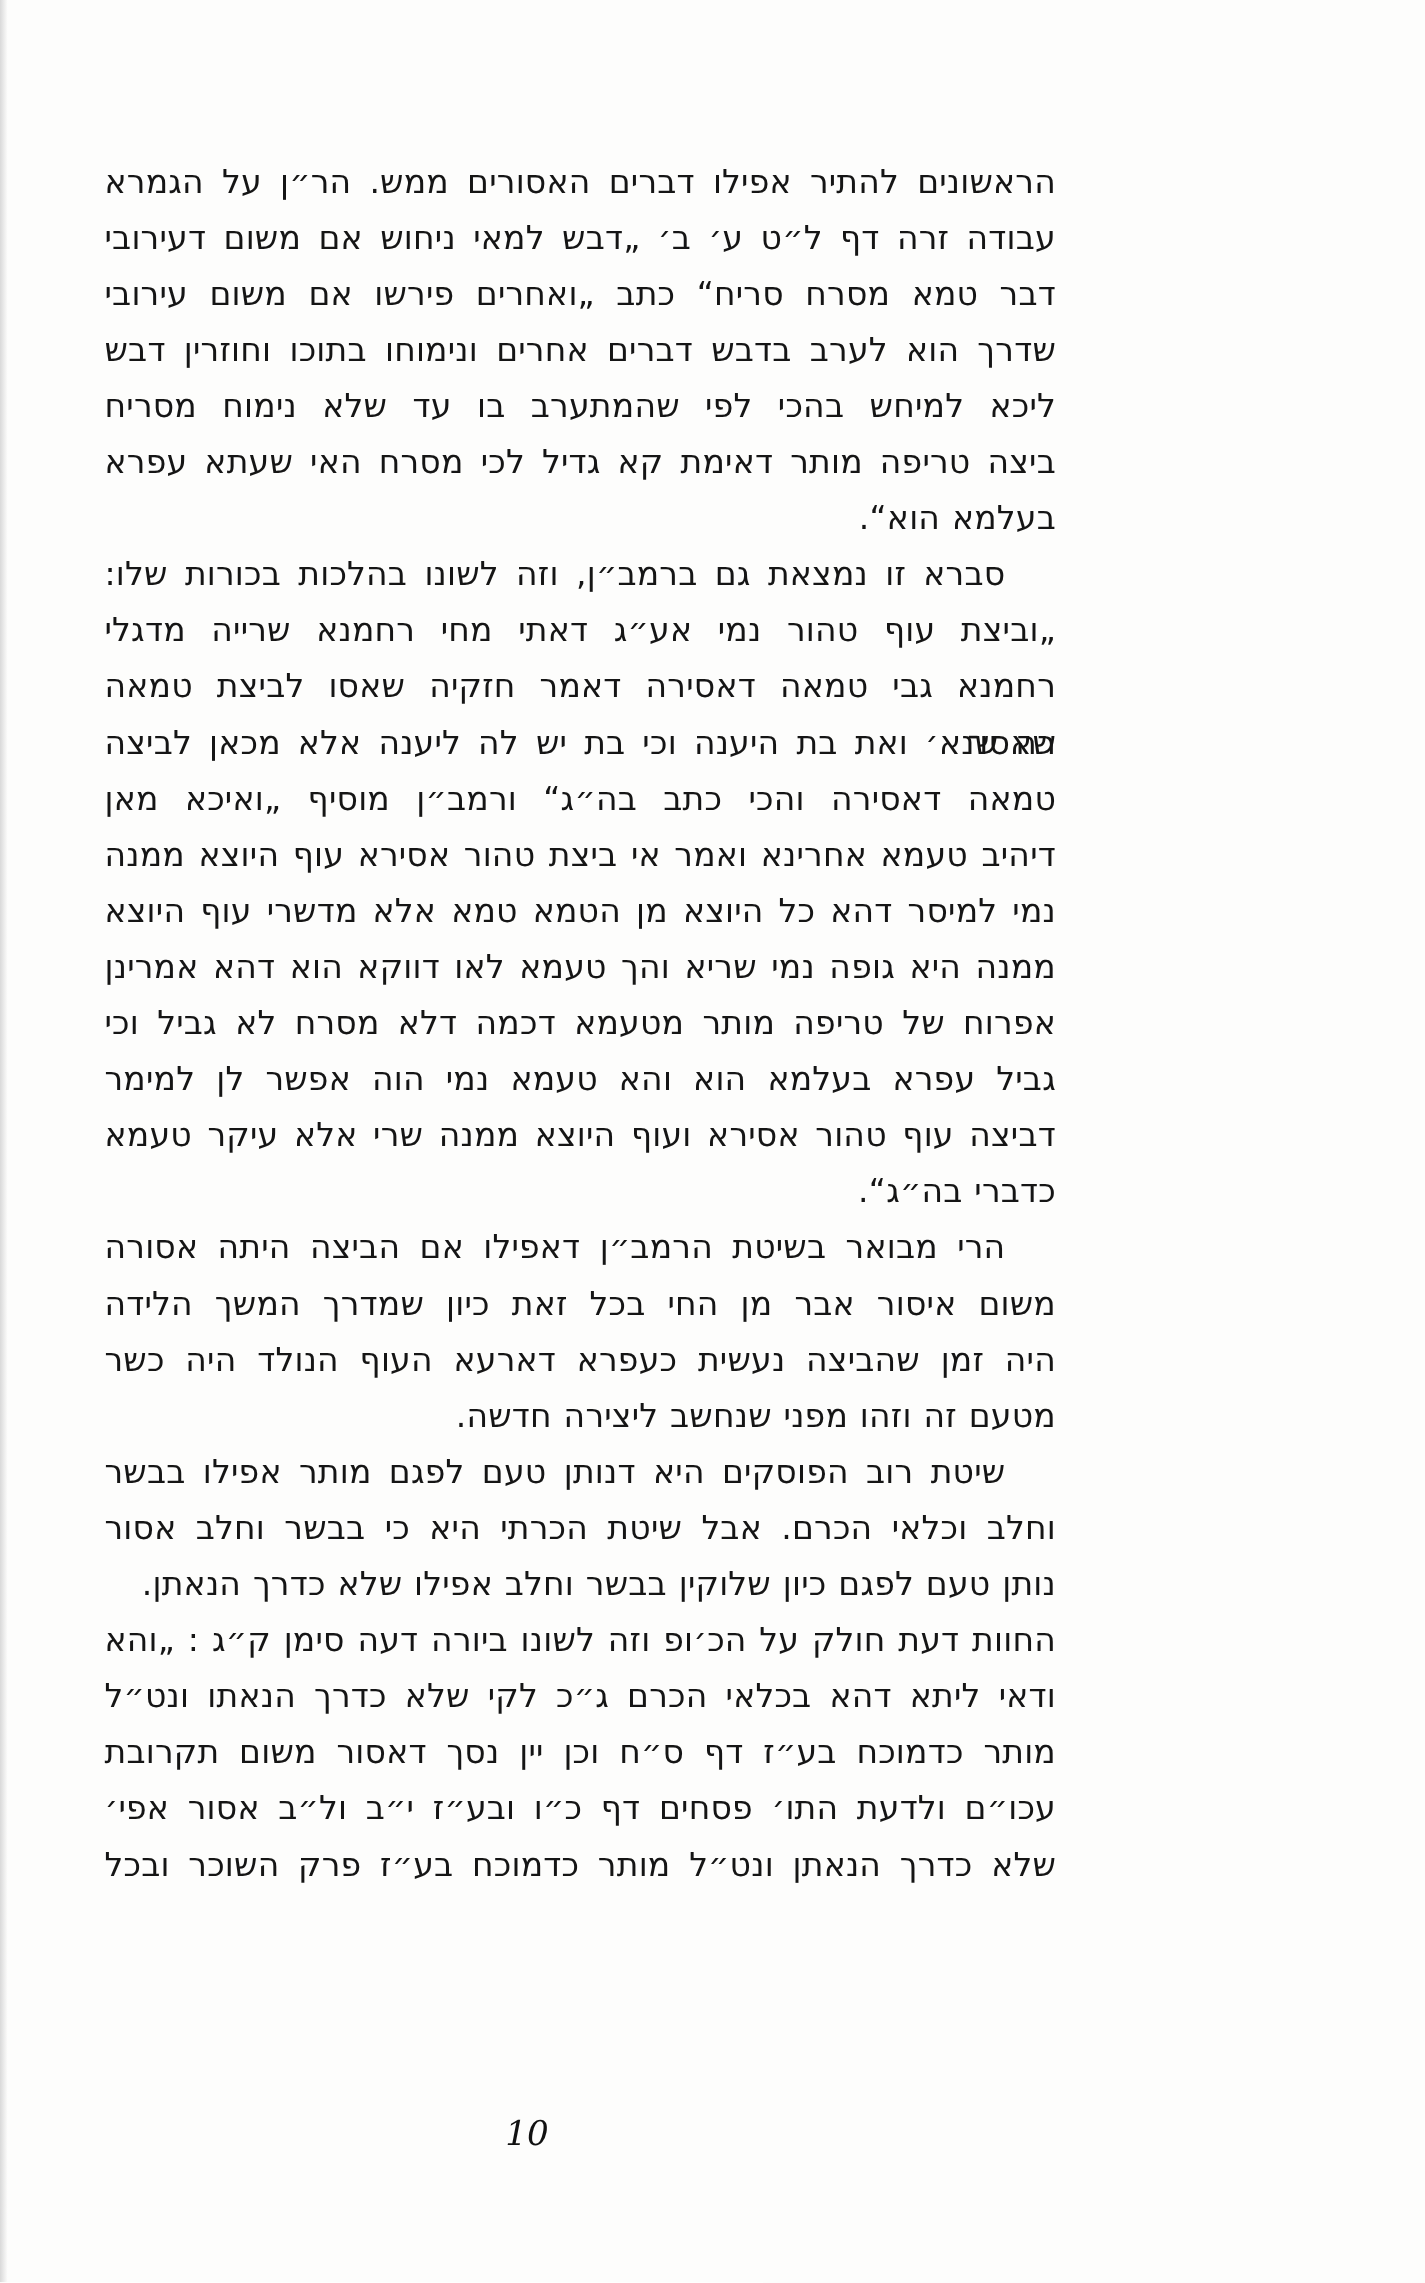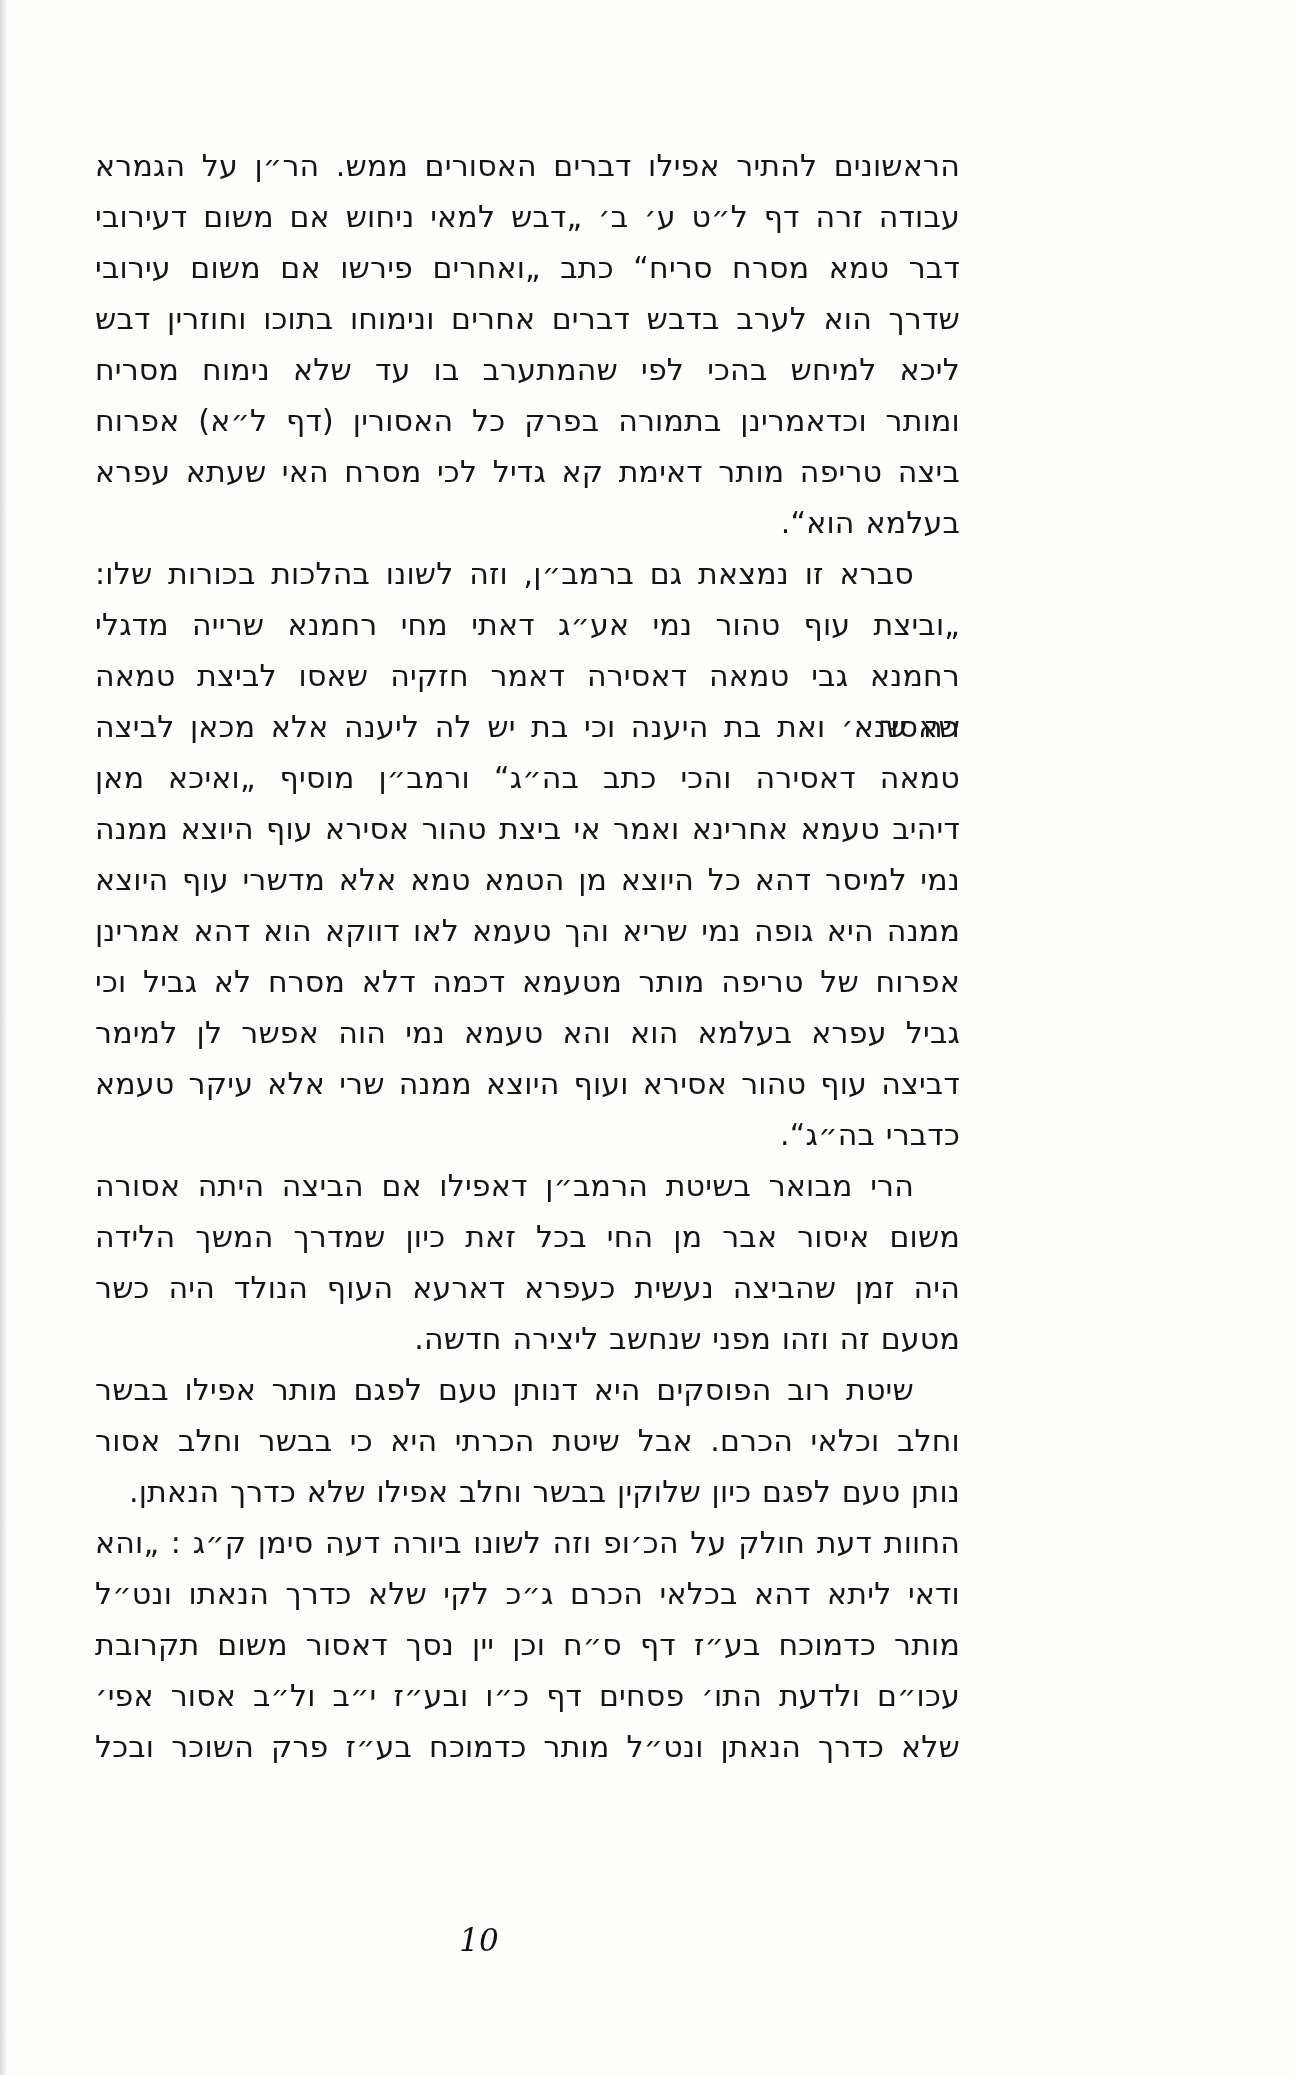--- a/index.html
+++ b/index.html
@@ -68,21 +68,20 @@
 
 <div class="page">
   <div class="scan-edge"></div>
   <div class="text-block" id="text-block">
       <div class="paragraph">
         <div class="line justify">הראשונים להתיר אפילו דברים האסורים ממש. הר״ן על הגמרא</div>
         <div class="line justify">עבודה זרה דף ל״ט ע׳ ב׳ „דבש למאי ניחוש אם משום דעירובי</div>
         <div class="line justify">דבר טמא מסרח סריח“ כתב „ואחרים פירשו אם משום עירובי</div>
         <div class="line justify">שדרך הוא לערב בדבש דברים אחרים ונימוחו בתוכו וחוזרין דבש</div>
         <div class="line justify">ליכא למיחש בהכי לפי שהמתערב בו עד שלא נימוח מסריח</div>
-        <div class="line justify">ומותר וכדאמרינן בתמורה בפרק כל האסורין (דף ל״א) אפרוח</div>
         <div class="line justify">ביצה טריפה מותר דאימת קא גדיל לכי מסרח האי שעתא עפרא</div>
         <div class="line end">בעלמא הוא“.</div>
       </div>
       <div class="paragraph">
         <div class="line justify indent">סברא זו נמצאת גם ברמב״ן, וזה לשונו בהלכות בכורות שלו:</div>
         <div class="line justify">„וביצת עוף טהור נמי אע״ג דאתי מחי רחמנא שרייה מדגלי</div>
         <div class="line justify">רחמנא גבי טמאה דאסירה דאמר חזקיה שאסו לביצת טמאה שאסו־</div>
         <div class="line justify">רה שנא׳ ואת בת היענה וכי בת יש לה ליענה אלא מכאן לביצה</div>
         <div class="line justify">טמאה דאסירה והכי כתב בה״ג“ ורמב״ן מוסיף „ואיכא מאן</div>
         <div class="line justify">דיהיב טעמא אחרינא ואמר אי ביצת טהור אסירא עוף היוצא ממנה</div>

